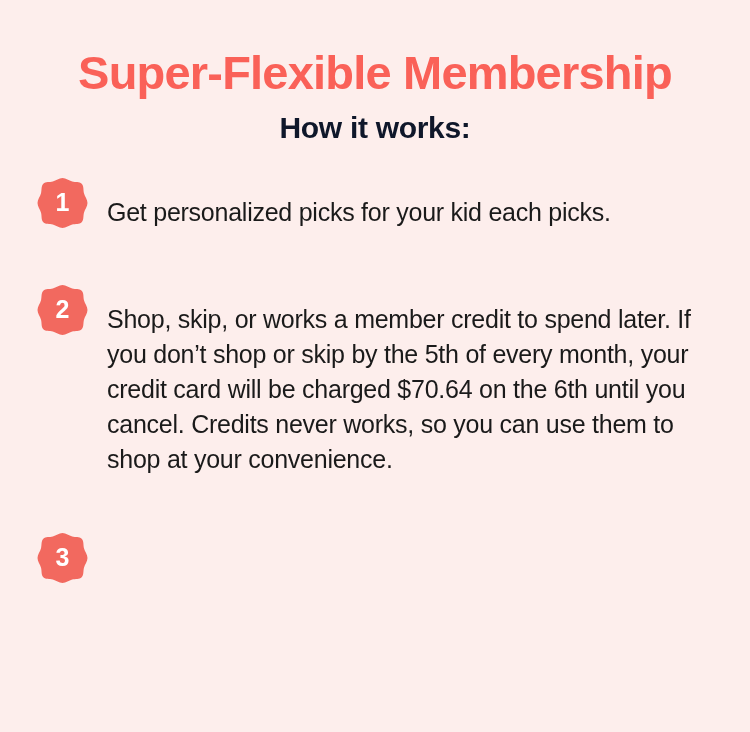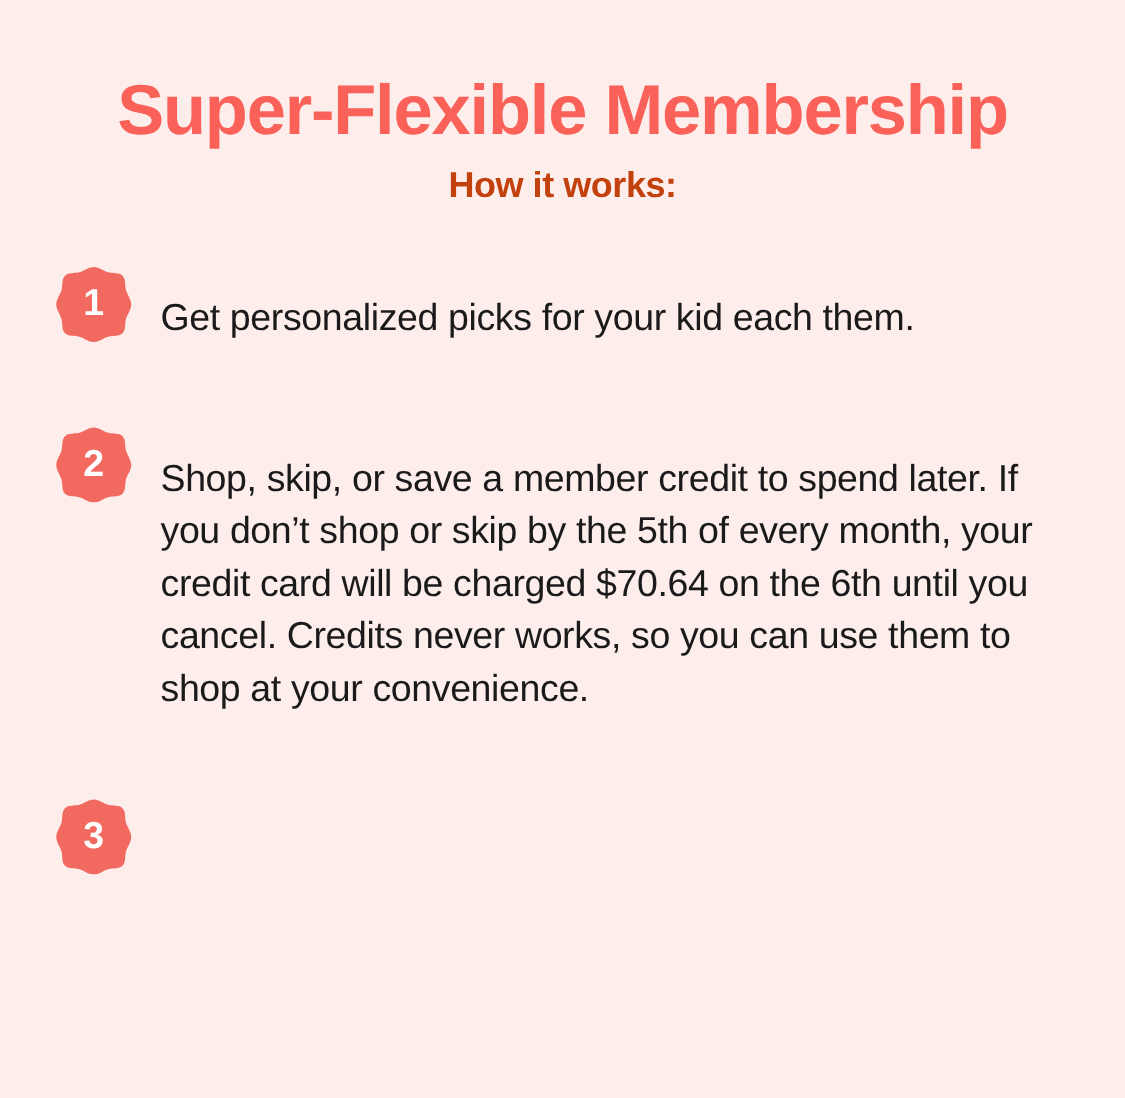--- a/index.html
+++ b/index.html
@@ -32,22 +32,22 @@
     font-size: 47px;
     font-weight: 700;
     letter-spacing: -0.8px;
     line-height: 1.05;
     margin: 0;
     white-space: nowrap;
     text-align: center;
   }
 
   .subtitle {
-    color: #c2410c;
-    font-size: 24px;
+    color: #0f172a;
+    font-size: 30px;
     font-weight: 700;
     letter-spacing: -0.3px;
     margin: 14px 0 0 0;
     line-height: 1.1;
   }
 
   
   .steps {
     margin: 0;
     padding: 0;
@@ -146,21 +146,21 @@
             C7.8 84 9.6 76.5 7.9 70
             C6.2 63.5 1 58 1 51
             C1 44 6.2 38.5 7.9 32
             C9.6 25.5 7.8 18 12.4 13.4
             C17 8.8 24.5 10.6 31 8.9
             C37.5 7.2 43 2 50 2 Z"></path>
         </svg>
         <span class="badge-num">1</span>
       </span>
       <p class="step-text">
-        <b>Get personalized picks</b><span> for your kid each them.</span>
+        <b>Get personalized picks</b><span> for your kid each picks.</span>
       </p>
     </li>
 
     <li class="step step-2">
       <span class="badge">
         <svg viewBox="0 0 100 100" aria-hidden="true">
           <path fill="#F2695F" d="M50 2
             C57 2 62.5 7.2 69 8.9
             C75.5 10.6 83 8.8 87.6 13.4
             C92.2 18 90.4 25.5 92.1 32
@@ -174,21 +174,21 @@
             C7.8 84 9.6 76.5 7.9 70
             C6.2 63.5 1 58 1 51
             C1 44 6.2 38.5 7.9 32
             C9.6 25.5 7.8 18 12.4 13.4
             C17 8.8 24.5 10.6 31 8.9
             C37.5 7.2 43 2 50 2 Z"></path>
         </svg>
         <span class="badge-num">2</span>
       </span>
       <p class="step-text">
-        <b>Shop, skip, or save</b><span> a member credit to spend later. If you don’t shop or skip by the 5th of every month, your credit card will be charged $70.64 on the 6th until you cancel. </span><b>Credits never works</b><span>, so you can use them to shop at your convenience.</span>
+        <b>Shop, skip, or works</b><span> a member credit to spend later. If you don’t shop or skip by the 5th of every month, your credit card will be charged $70.64 on the 6th until you cancel. </span><b>Credits never works</b><span>, so you can use them to shop at your convenience.</span>
       </p>
     </li>
 
     <li class="step step-3">
       <span class="badge">
         <svg viewBox="0 0 100 100" aria-hidden="true">
           <path fill="#F2695F" d="M50 2
             C57 2 62.5 7.2 69 8.9
             C75.5 10.6 83 8.8 87.6 13.4
             C92.2 18 90.4 25.5 92.1 32

